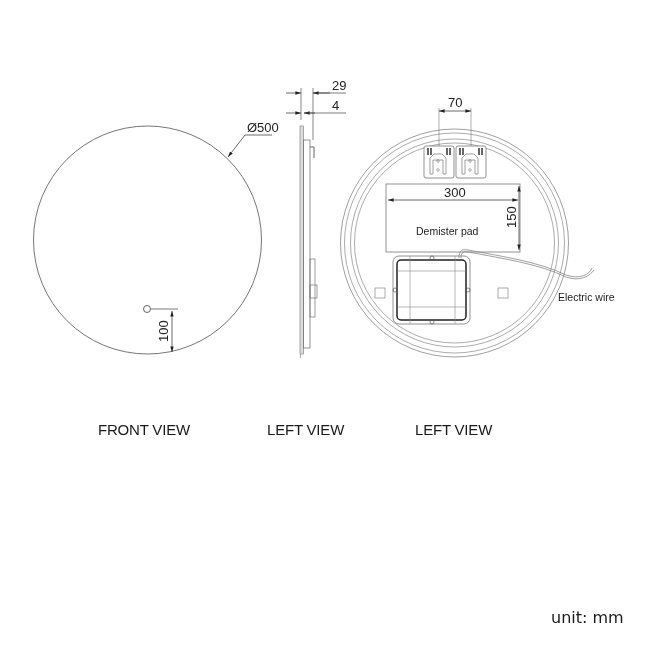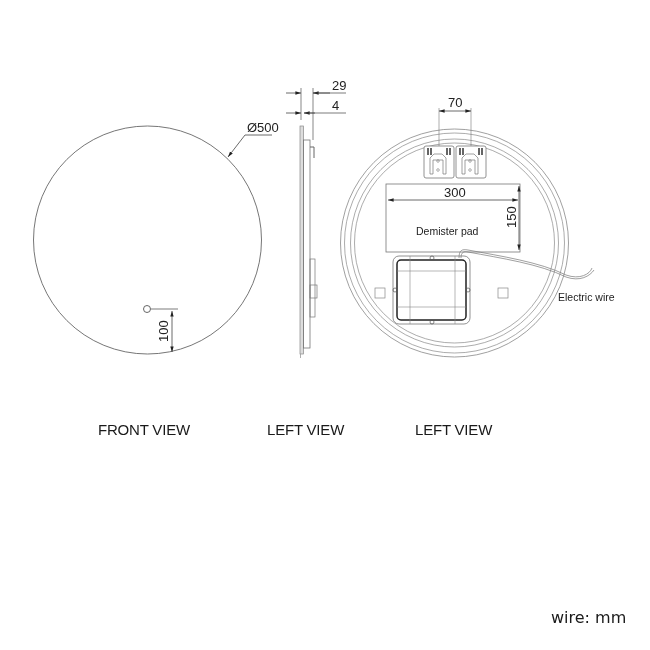--- a/index.html
+++ b/index.html
@@ -111,13 +111,13 @@
 
     <path d="M459 258 C459 250 462 249 468 250 C500 256 540 262 566 275 C580 280 590 274 592 268" fill="none" stroke="#777" stroke-width="0.7"></path>
     <path d="M461 258 C461 252 464 251 468 252 C500 258 540 264 566 277 C580 282 590 276 594 270" fill="none" stroke="#777" stroke-width="0.7"></path>
     <text class="small-text" x="558" y="301">Electric wire</text>
   </g>
 </svg>
 
 <div class="view-label" style="left:98px;text-align:right;">FRONT VIEW</div>
 <div class="view-label" style="left:267px;">LEFT VIEW</div>
 <div class="view-label" style="left:415px;">LEFT VIEW</div>
-<div class="unit-label">wire: mm</div>
+<div class="unit-label">unit: mm</div>
 
 </body></html>

